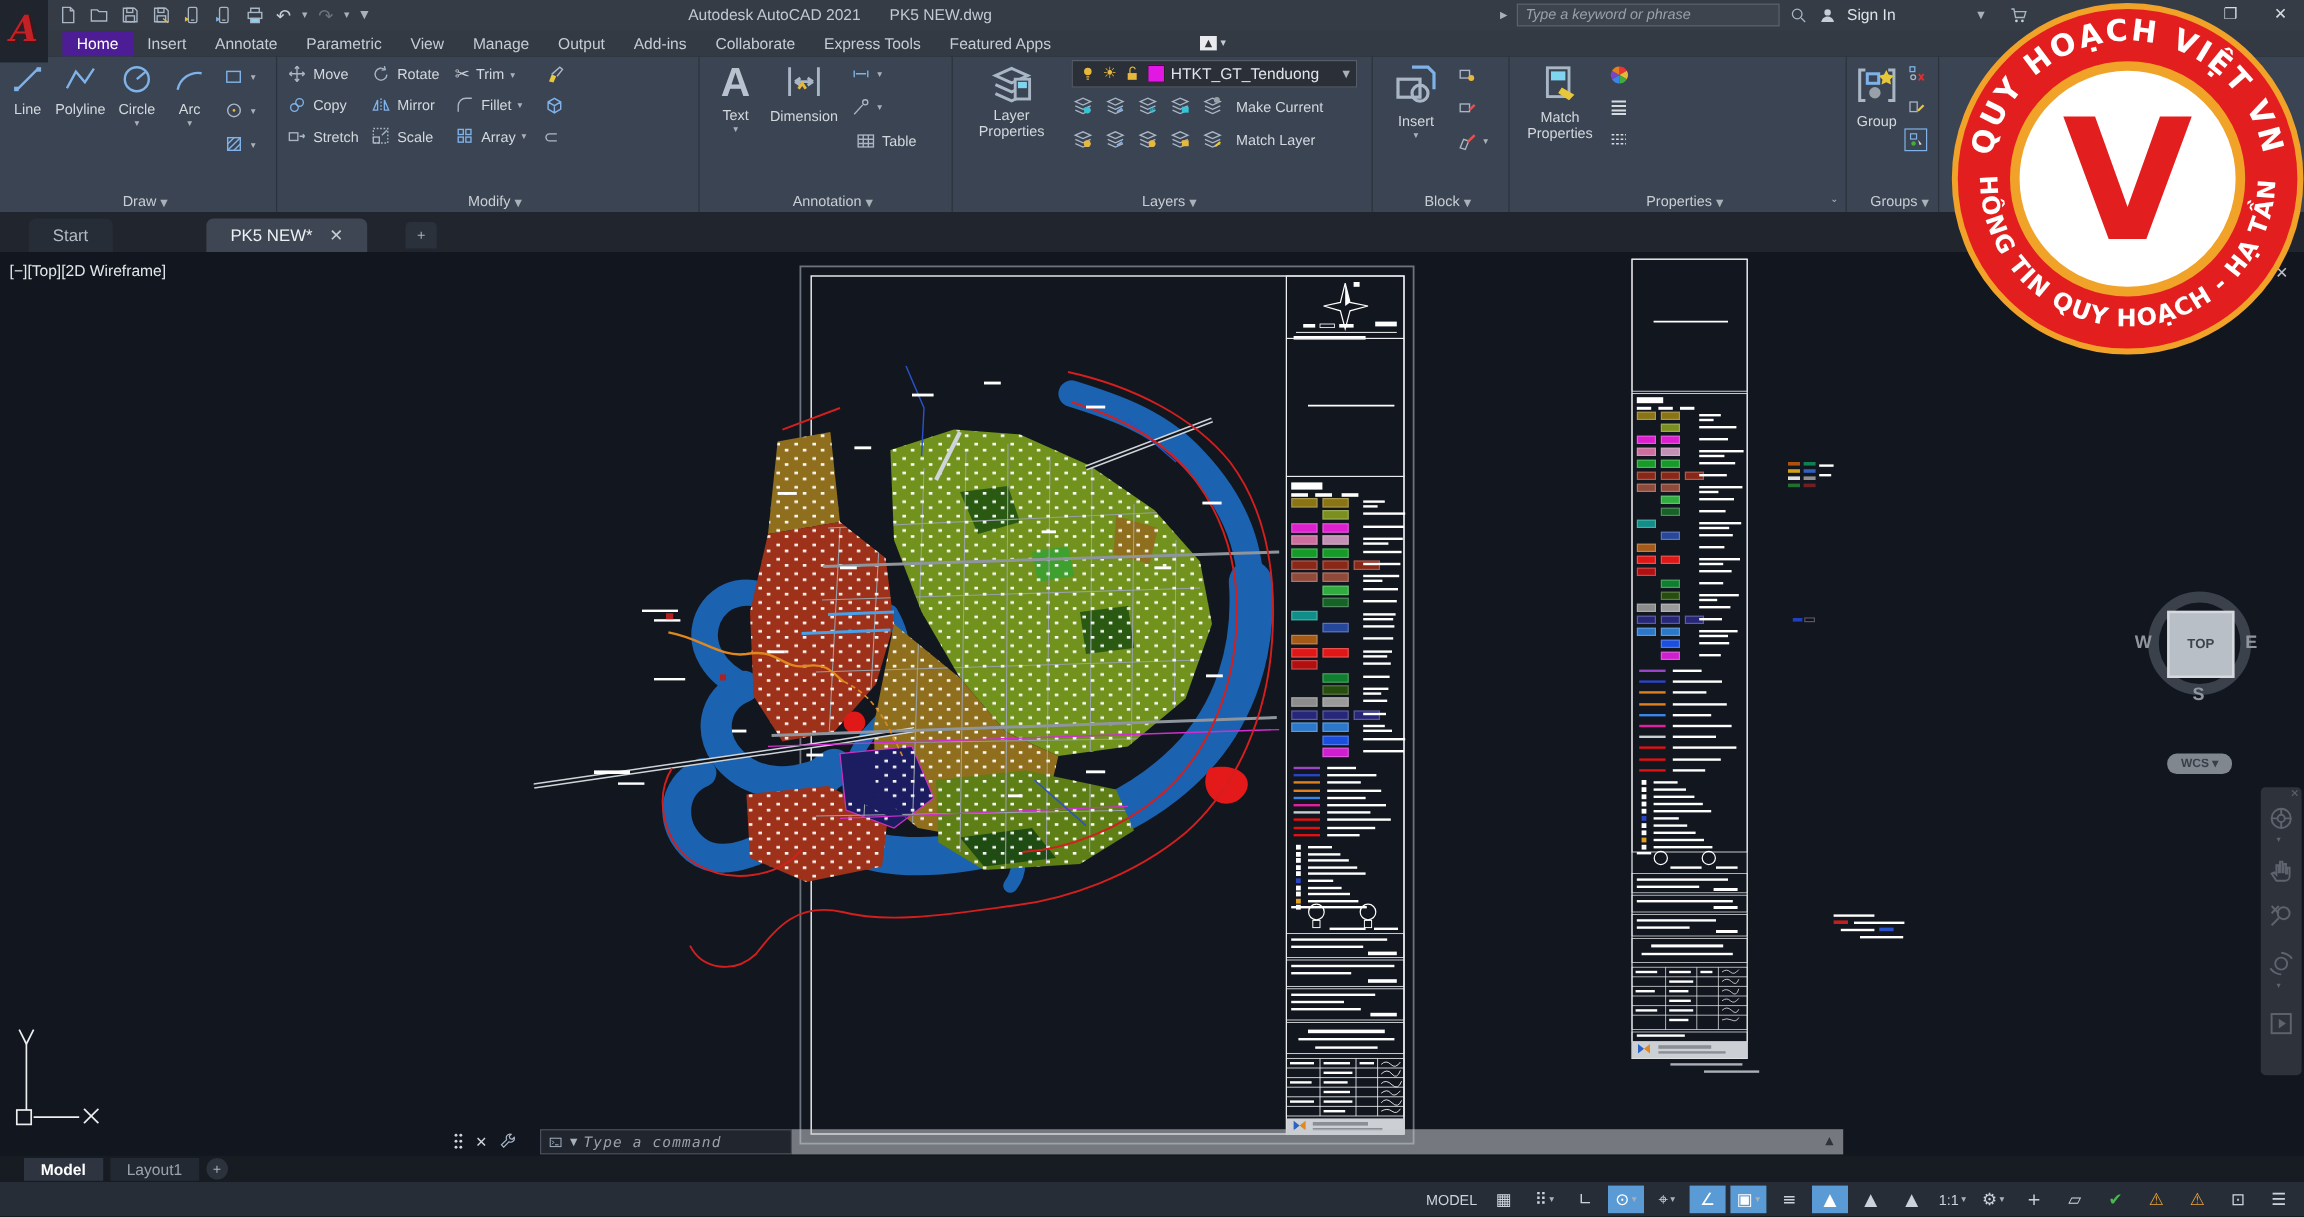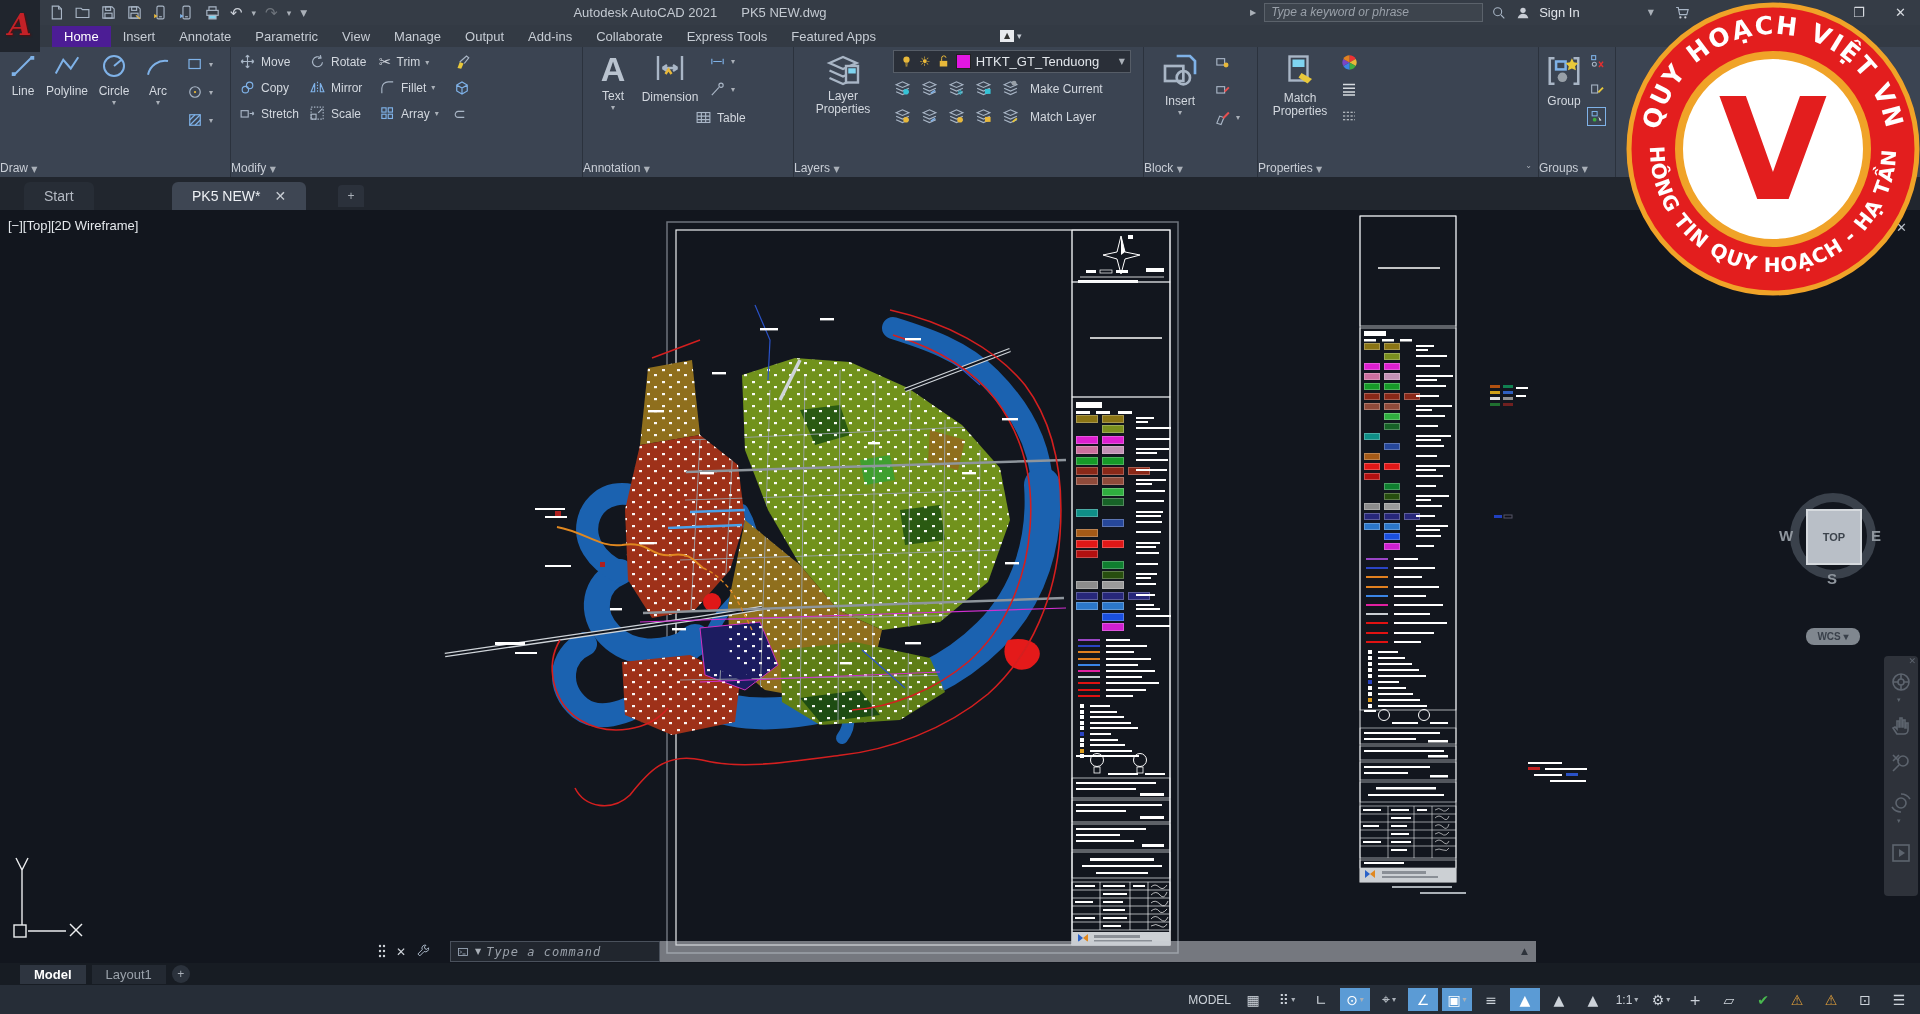--- a/index.html
+++ b/index.html
@@ -23,21 +23,21 @@
   
   #tabrow{left:0;top:25px;width:1920px;height:22px;background:#333a44;display:flex;align-items:flex-end;padding-left:52px;box-sizing:border-box;}
   .rtab{padding:3px 12px;color:#c6ccd4;font-size:13px;cursor:default;}
   .rtab.active{background:#4c1d95;color:#fff;}
   #ribbon-collapse{left:1000px;top:28px;width:30px;height:16px;color:#c6ccd4;font-size:9px;
      font-family:"DejaVu Sans",sans-serif;display:flex;align-items:center;gap:3px;}
   #ribbon-collapse .box{width:14px;height:12px;background:#e8eaee;color:#333;font-size:8px;text-align:center;line-height:12px;}
   
   #ribbon{left:0;top:47px;width:1920px;height:130px;background:#3b4452;}
   .panel{position:absolute;top:0;height:130px;border-right:1px solid #2b323d;}
-  .plabel{position:absolute;bottom:2px;left:0;right:0;color:#c9ced6;font-size:12px;}
+  .plabel{position:absolute;bottom:2px;left:12px;right:0;text-align:center;color:#c9ced6;font-size:12px;}
   .plabel .dd{font-size:8px;font-family:"DejaVu Sans",sans-serif;color:#aab0b8;}
   .bigtool{position:absolute;text-align:center;color:#d3d8df;font-size:12px;}
   .smalltool{position:absolute;display:flex;align-items:center;gap:5px;color:#d3d8df;font-size:12px;white-space:nowrap;}
   .ic{display:inline-block;}
   .ic svg{width:100%;height:100%;stroke:#a9b6c6;fill:none;stroke-width:1.6;}
   .ic.blue svg{stroke:#7fb2e8;}
   .dd8{font-size:8px;font-family:"DejaVu Sans",sans-serif;color:#aab0b8;}
   #layer-combo{left:893px;top:3px;width:238px;height:23px;background:#2a2f38;border:1px solid #565d67;
      display:flex;align-items:center;gap:5px;padding:0 5px;box-sizing:border-box;color:#e2e6eb;font-size:13px;}
   .swatch{width:13px;height:13px;border:1px solid #222;}
@@ -536,21 +536,21 @@
           <span class="dd8">▾</span>
         </div>
       <div class="smalltool" style="left:126px;top:34px">
           <span class="ic" style="width:17px;height:17px">
             <svg viewBox="0 0 24 24">
               <use href="#s-leader"></use>
             </svg>
           </span>
           <span class="dd8">▾</span>
         </div>
-      <div class="smalltool" style="left:112px;top:62px">
+      <div class="smalltool" style="left:130px;top:62px">
           <span class="ic" style="width:17px;height:17px">
             <svg viewBox="0 0 24 24">
               <use href="#s-table"></use>
             </svg>
           </span>
           <span>Table</span>
         </div>
       <div class="plabel"><span>Annotation</span> <span class="dd">▼</span></div>
     </div>
 

